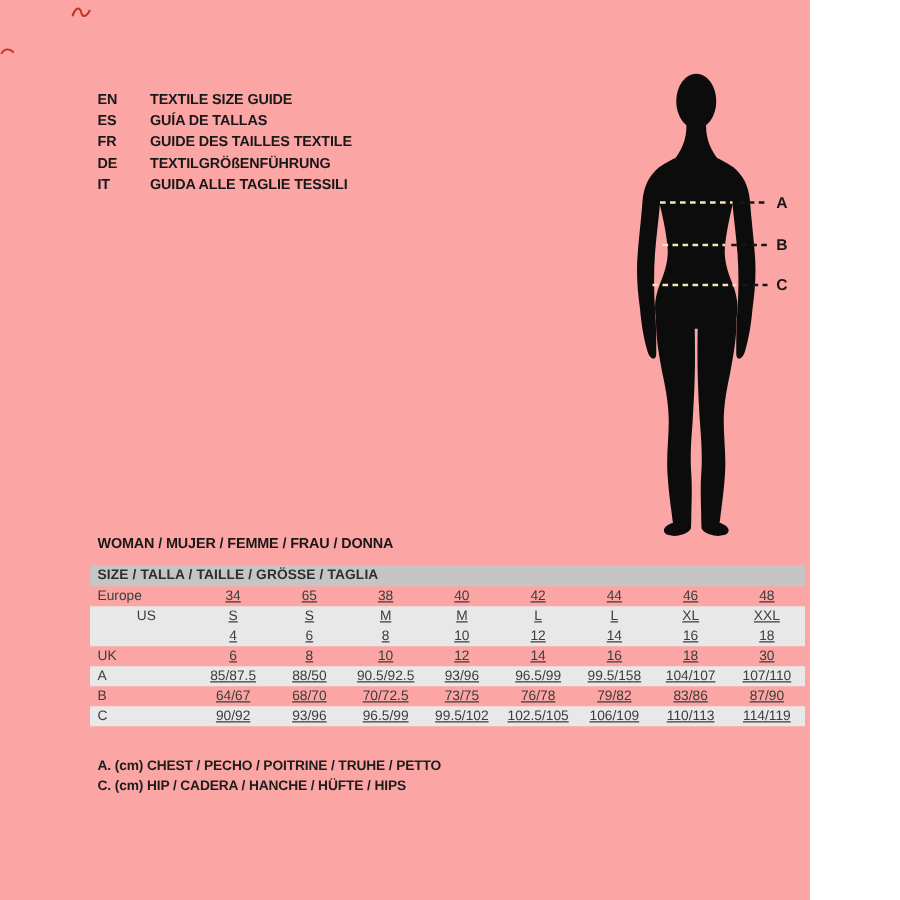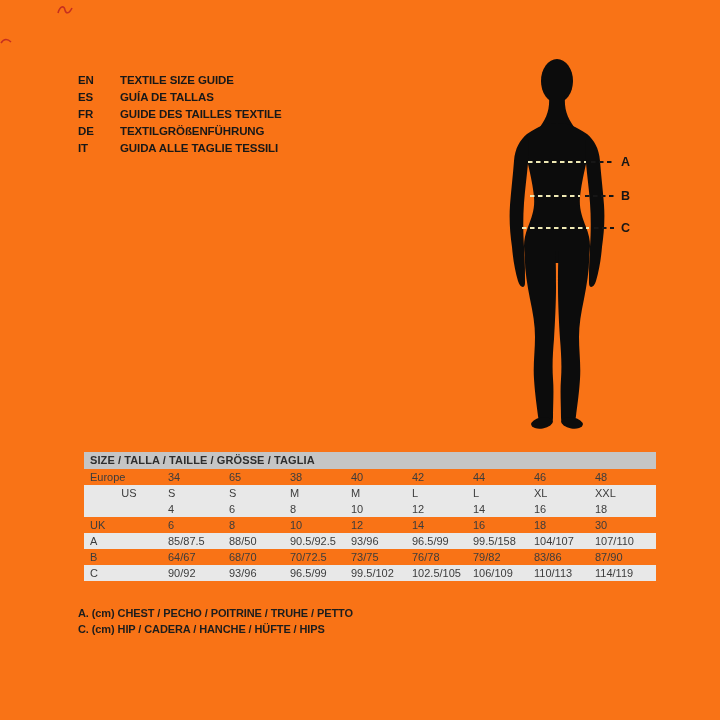--- a/index.html
+++ b/index.html
@@ -1,40 +1,40 @@
 <!DOCTYPE html>
 <html><head>
 <meta charset="utf-8">
 <style>
   html,body{margin:0;padding:0;background:#fff;}
-  #canvas{position:relative;width:720px;height:720px;background:#f97316;overflow:hidden;
-          font-family:"Liberation Sans", sans-serif;color:#1c1c1c;}
+  #canvas{position:relative;width:600px;height:720px;background:#fca5a5;overflow:hidden;
+          font-family:"Liberation Sans", sans-serif;color:#1c1c1c;padding-left:48px;}
   
   .langs{position:absolute;left:78px;top:72px;font-weight:bold;font-size:11.5px;
          line-height:17px;letter-spacing:-0.1px;color:#181818;}
   .lang-row{display:flex;}
   .lang-code{width:42px;}
   
   .figure{position:absolute;left:494px;top:55px;width:130px;height:380px;}
   .dash-overlay{position:absolute;left:494px;top:150px;width:150px;height:90px;}
   .marker-label{position:absolute;left:621px;width:20px;height:16px;font-weight:bold;
                 font-size:12.5px;line-height:16px;color:#161616;}
   #marker-a{top:154px;} #marker-b{top:188px;} #marker-c{top:220px;}
   
   .section-title{position:absolute;left:78px;top:429px;font-weight:bold;font-size:11.5px;
                  letter-spacing:-0.1px;color:#181818;}
   
-  .size-table{position:absolute;left:72px;top:452px;width:572px;margin-left:12px;}
+  .size-table{position:absolute;left:72px;top:452px;width:572px;}
   .thead{height:17px;line-height:17px;background:#c5c5c5;font-weight:bold;font-size:11px;
          color:#2e2e2e;padding-left:6px;letter-spacing:0.1px;}
   .trow{display:flex;align-items:center;height:16px;font-size:11px;color:#3c3c3c;}
   .trow.two{height:32px;}
   .trow.shaded{background:#e8e8e8;}
   .tlabel{width:84px;padding-left:6px;box-sizing:border-box;}
-  .tcell{width:61px;}
+  .tcell{width:61px;text-align:center;text-decoration:underline;}
   .us-cell{display:flex;flex-direction:column;justify-content:center;line-height:16px;}
   .trow.two .tlabel{align-self:flex-start;line-height:16px;text-align:center;}
   
   .legend{position:absolute;left:78px;top:606px;font-weight:bold;font-size:11px;
           line-height:15.5px;letter-spacing:-0.1px;color:#1d1d1d;}
   
   .artifact{position:absolute;}
   #artifact-1{left:56px;top:3px;}
   #artifact-2{left:0px;top:36px;}
 </style>
@@ -107,20 +107,21 @@
       <line x1="36" y1="46" x2="86" y2="46" stroke="#efe9b4"></line>
       <line x1="91" y1="46" x2="120" y2="46" stroke="#161616"></line>
       <line x1="28" y1="78" x2="95" y2="78" stroke="#efe9b4"></line>
       <line x1="100" y1="78" x2="120" y2="78" stroke="#161616"></line>
     </g>
   </svg>
   <div id="marker-a" class="marker-label">A</div>
   <div id="marker-b" class="marker-label">B</div>
   <div id="marker-c" class="marker-label">C</div>
 
+  <div class="section-title">WOMAN / MUJER / FEMME / FRAU / DONNA</div>
 
   <div class="size-table">
     <div class="thead">SIZE / TALLA / TAILLE / GRÖSSE / TAGLIA</div>
 
     <div class="trow">
       <span class="tlabel">Europe</span>
       <span class="tcell">34</span>
       <span class="tcell">65</span>
       <span class="tcell">38</span>
       <span class="tcell">40</span>

